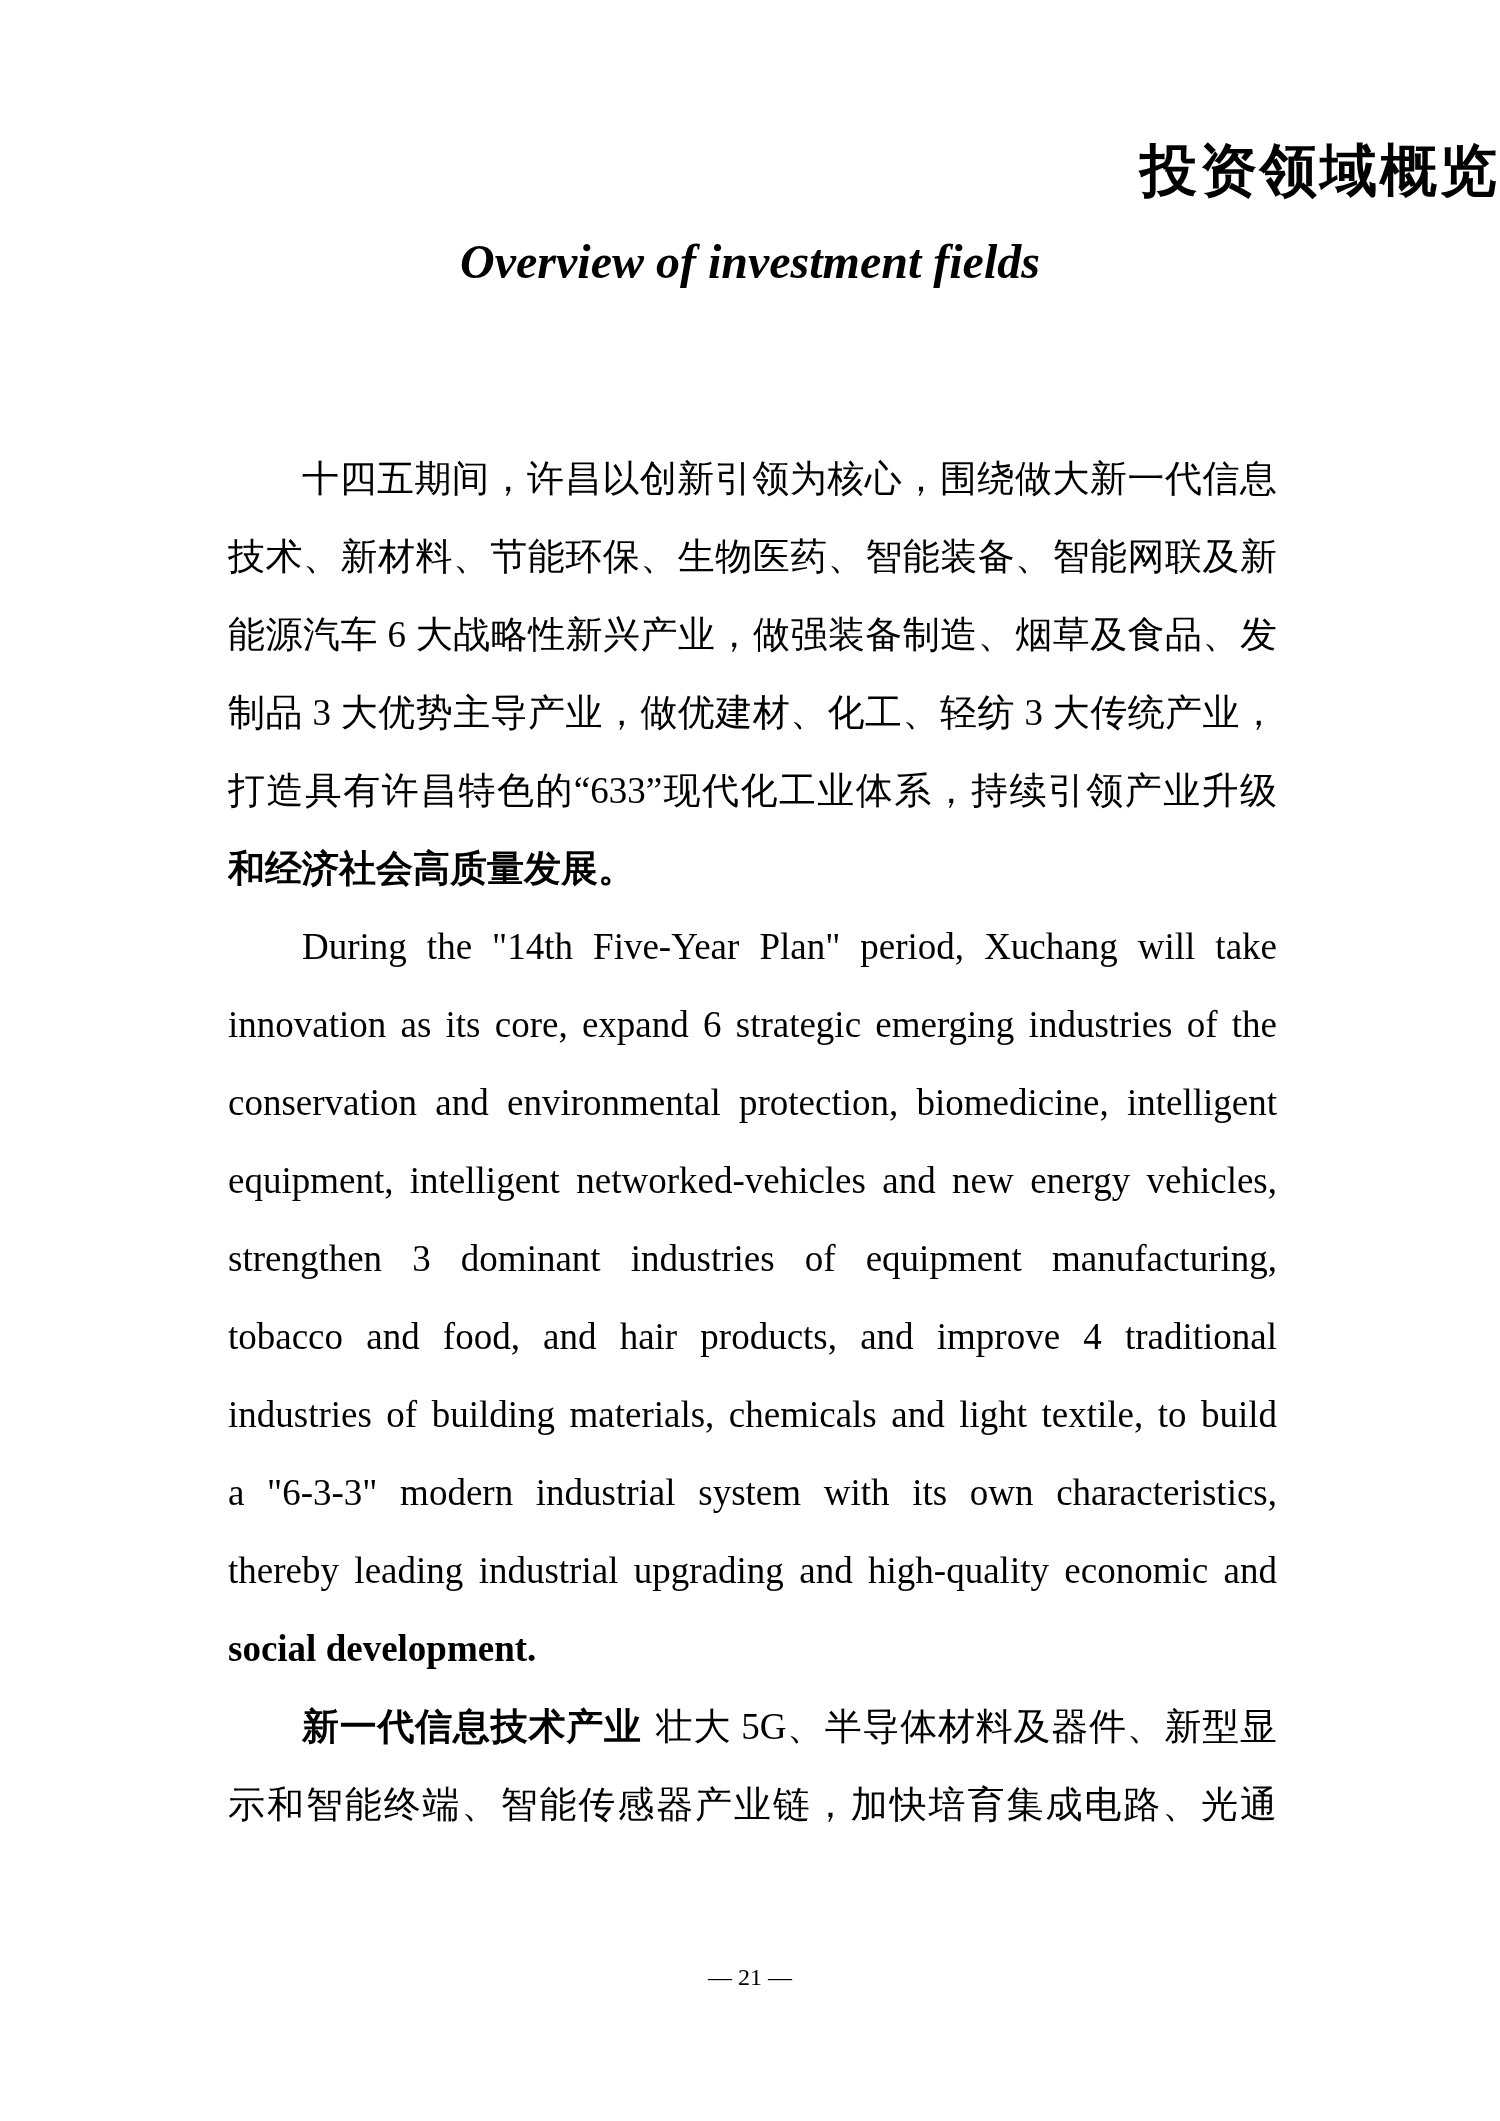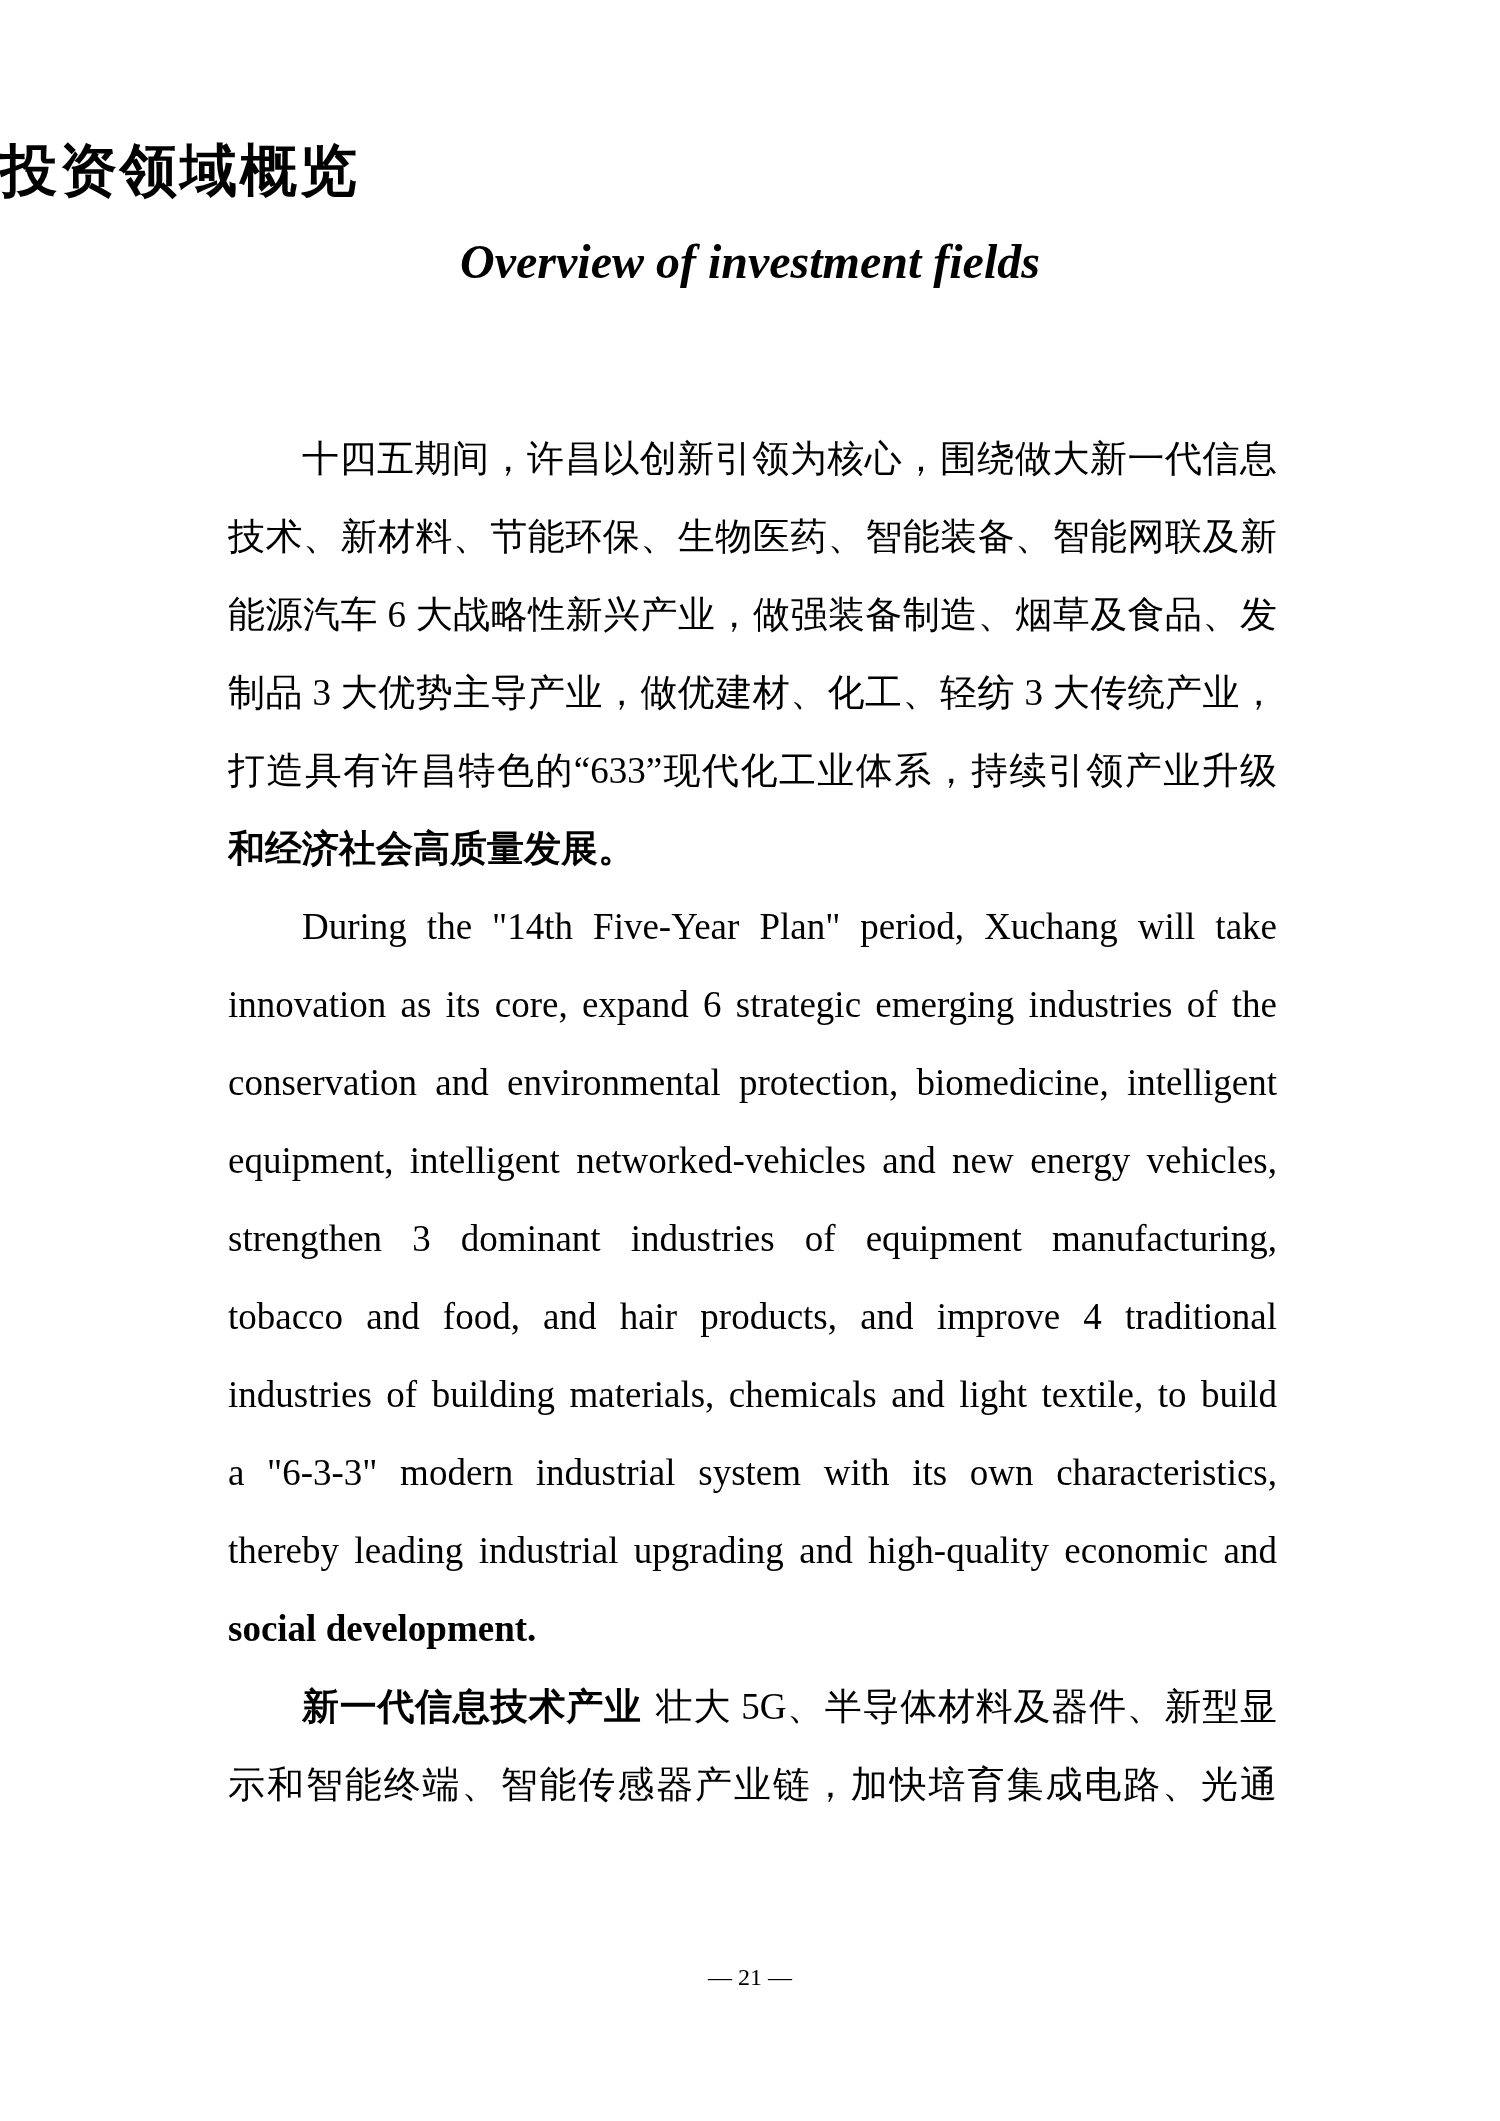--- a/index.html
+++ b/index.html
@@ -14,21 +14,21 @@
     background: #ffffff;
     overflow: hidden;
     font-family: "Liberation Serif", "DejaVu Serif", serif;
     color: #000000;
   }
   .title-zh {
     position: absolute;
     top: 138px;
     left: 0;
     right: 0;
-    text-align: left;
+    text-align: right;
     font-size: 57px;
     font-weight: 700;
     letter-spacing: 3px;
     line-height: 1.15;
     font-family: "Liberation Serif", "DejaVu Serif", serif;
   }
   .title-en {
     position: absolute;
     top: 234px;
     left: 0;
@@ -36,21 +36,21 @@
     text-align: center;
     font-size: 48px;
     font-weight: 700;
     line-height: 1.15;
     font-family: "Liberation Serif", "DejaVu Serif", serif;
     font-style: italic;
   }
   .body-text {
     position: absolute;
     left: 228px;
-    top: 420px;
+    top: 440px;
     width: 1049px;
   }
   .line {
     height: 78px;
     line-height: 78px;
     font-size: 37px;
     overflow: hidden;
     white-space: normal;
   }
   .line.just {

